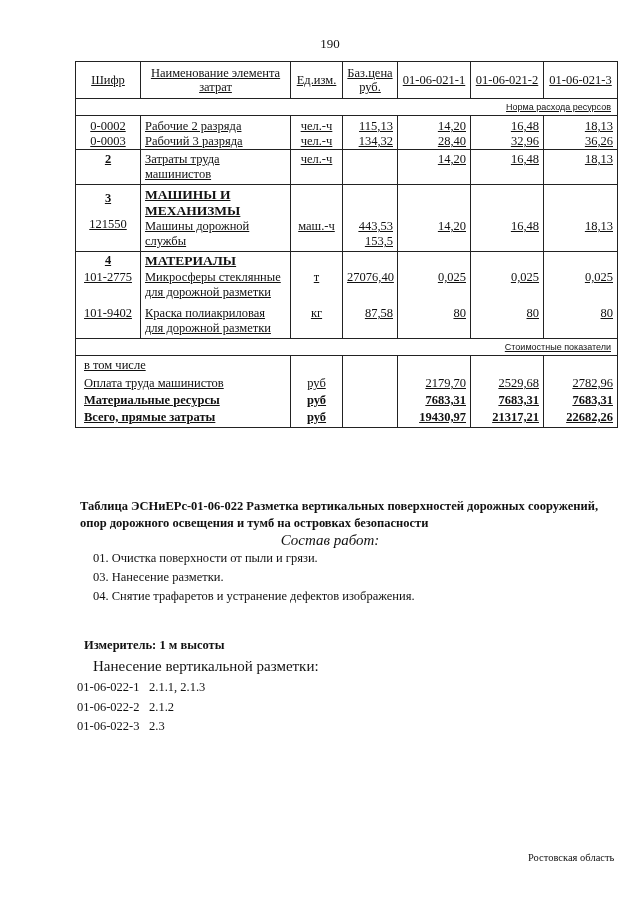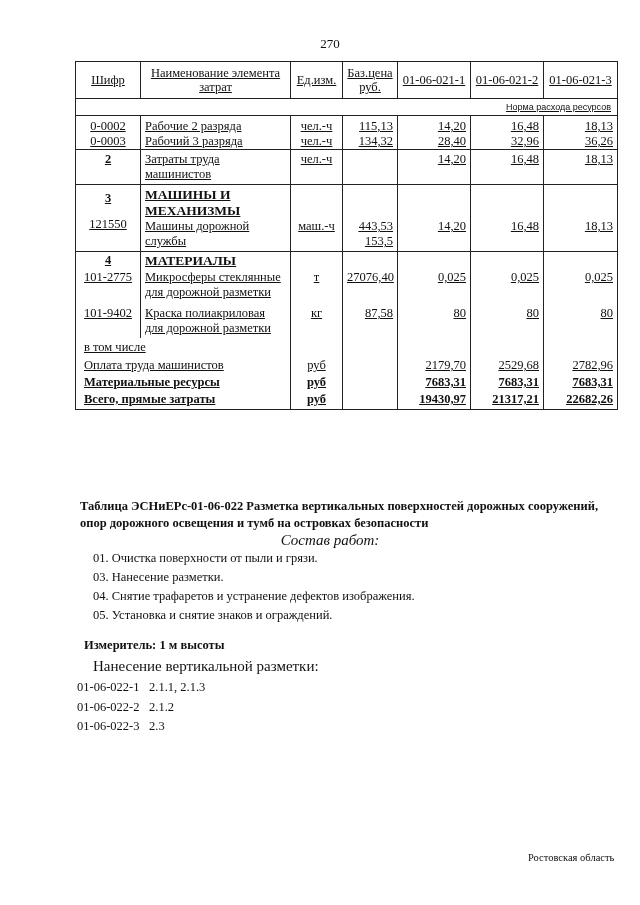--- a/index.html
+++ b/index.html
@@ -21,21 +21,21 @@
   .works { position:absolute; left:93px; top:549px; font-size:12.5px; line-height:19px; }
   .meter { position:absolute; left:84px; top:638px; font-weight:bold; font-size:12.5px; }
   .applying { position:absolute; left:93px; top:658px; font-size:15px; }
   .codes { position:absolute; left:77px; top:678px; font-size:12.5px; line-height:19.5px; }
   .codes span.code { display:inline-block; width:72px; }
   .footer { position:absolute; left:528px; top:852px; font-size:10.5px; }
 </style>
 </head>
 <body>
 
-<div class="pagenum">270</div>
+<div class="pagenum">190</div>
 
 <table class="main">
   <colgroup>
     <col style="width:65px">
       <col style="width:150px">
       <col style="width:52px">
       <col style="width:55px">
     <col style="width:73px">
       <col style="width:73px">
       <col style="width:74px">
@@ -121,20 +121,23 @@
 
   <tr>
     <td class="c" style="padding-top:6px">101-9402</td>
     <td style="padding-top:6px;padding-bottom:2px">Краска полиакриловая для дорожной разметки</td>
     <td class="c" style="padding-top:6px">кг</td>
     <td class="r" style="padding-top:6px">87,58</td>
     <td class="r" style="padding-top:6px">80</td>
     <td class="r" style="padding-top:6px">80</td>
     <td class="r" style="padding-top:6px">80</td>
   </tr>
+  <tr class="band">
+    <td colspan="7">Стоимостные показатели</td>
+  </tr>
 
 
   <tr>
     <td colspan="2" style="padding-left:8px;padding-top:2px">в том числе</td>
     <td></td>
         <td></td>
         <td></td>
         <td></td>
         <td></td>
   </tr>
@@ -168,21 +171,20 @@
 </tbody>
   </table>
 
 <div class="caption">Таблица  ЭСНиЕРс-01-06-022  Разметка вертикальных поверхностей дорожных сооружений, опор дорожного освещения и тумб на островках безопасности</div>
 <div class="compos">Состав работ:</div>
 
 <div class="works">
   <div>01. Очистка поверхности от пыли и грязи.</div>
   <div>03. Нанесение разметки.</div>
   <div>04. Снятие трафаретов и устранение дефектов изображения.</div>
-  <div>05. Установка и снятие знаков и ограждений.</div>
 </div>
 
 <div class="meter">Измеритель: 1 м высоты</div>
 <div class="applying">Нанесение вертикальной разметки:</div>
 
 <div class="codes">
   <div><span class="code">01-06-022-1</span><span>2.1.1, 2.1.3</span></div>
   <div><span class="code">01-06-022-2</span><span>2.1.2</span></div>
   <div><span class="code">01-06-022-3</span><span>2.3</span></div>
 </div>

